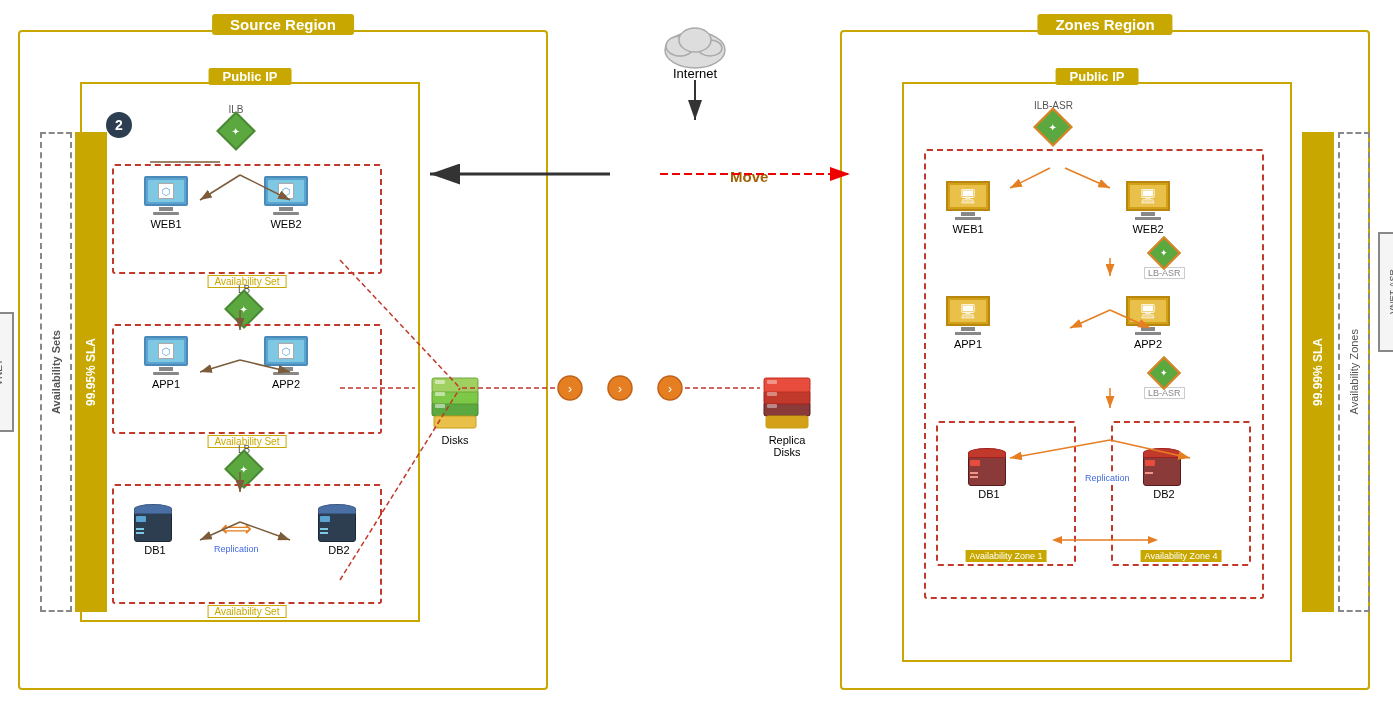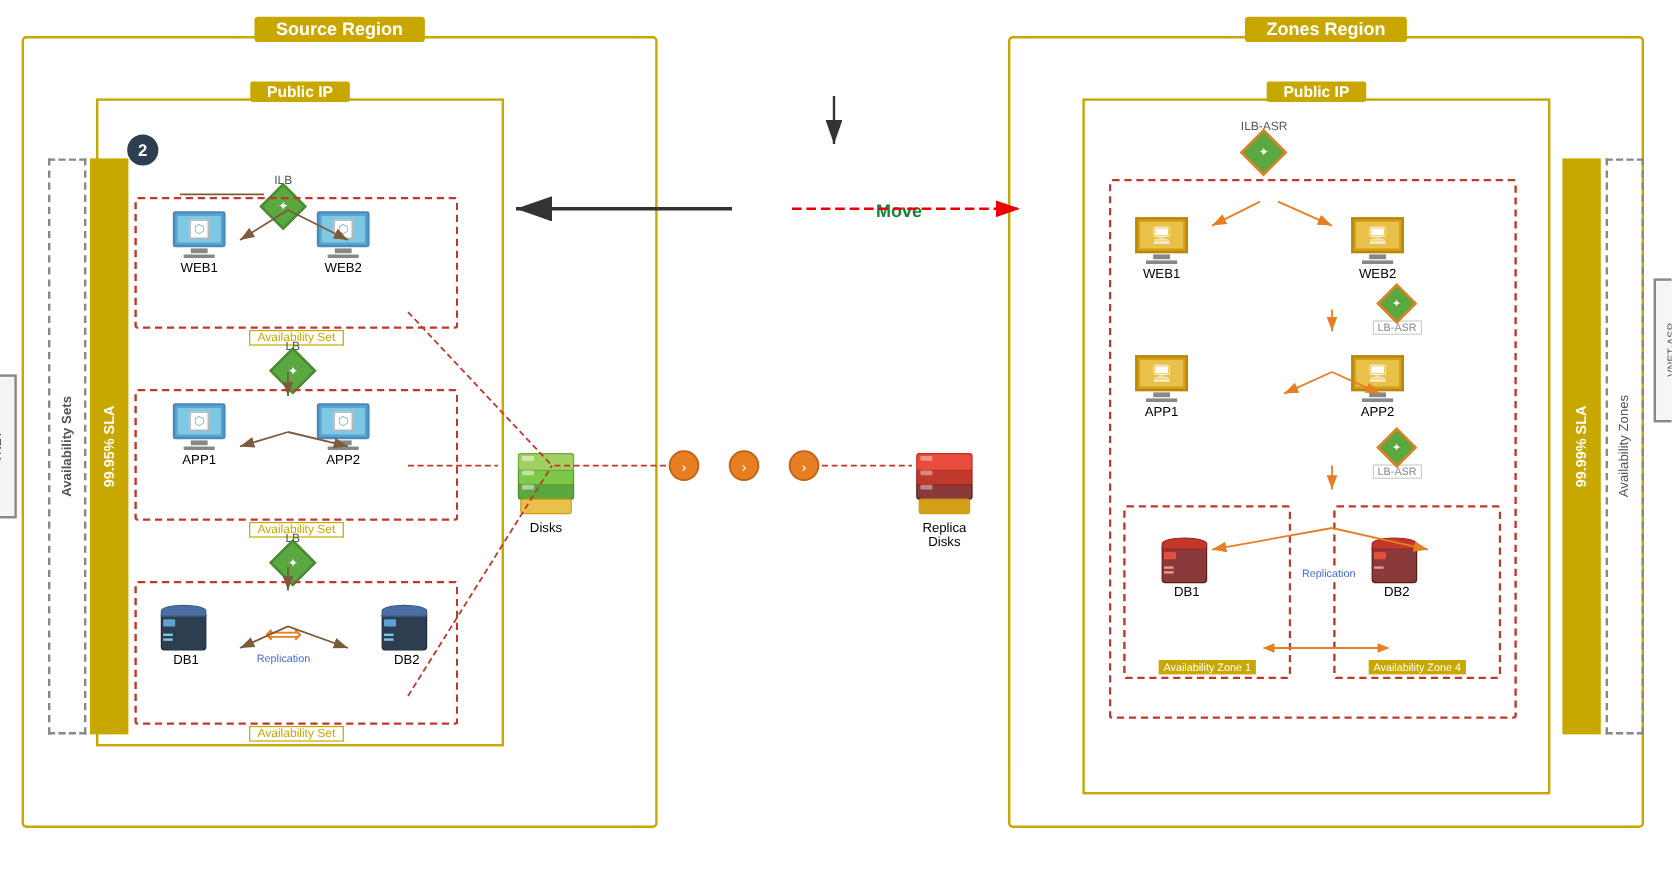--- a/index.html
+++ b/index.html
@@ -232,21 +232,21 @@
 
     <div class="public-ip-box source-public-ip">
       <span class="public-ip-label">Public IP</span>
 
       <div style="position:absolute;left:24px;top:28px;">
         <div class="num-badge">
           <span>2</span>
         </div>
       </div>
 
-      <div style="position:absolute;left:140px;top:20px;display:flex;flex-direction:column;align-items:center;margin-top:41px;">
+      <div style="position:absolute;left:140px;top:20px;display:flex;flex-direction:column;align-items:center;">
         <span style="font-size:10px;color:#555;">ILB</span>
 
         <div style="width:28px;height:28px;background:#5BA840;transform:rotate(45deg);border:2px solid #4a8a33;display:flex;align-items:center;justify-content:center;margin-top:2px;">
           <span style="transform:rotate(-45deg);color:#fff;font-size:10px;">✦</span>
         </div>
       </div>
 
       <div class="avail-set-box" style="left:30px;top:80px;width:270px;height:110px;">
 
         <div style="position:absolute;left:30px;top:10px;display:flex;flex-direction:column;align-items:center;">
@@ -367,24 +367,33 @@
 
         <rect x="4" y="44" width="42" height="12" rx="2" fill="#E8C04A" stroke="#C8A017" stroke-width="1"></rect>
       </svg>
       <span style="font-size:11px;margin-top:2px;">Disks</span>
     </div>
 
   </div>
 
   <div style="position:absolute;left:580px;top:20px;width:230px;">
 
+    <div style="display:flex;flex-direction:column;align-items:center;margin-bottom:8px;">
+      <svg width="70" height="50">
+        <ellipse cx="35" cy="30" rx="30" ry="18" fill="#ddd" stroke="#aaa" stroke-width="1.5"></ellipse>
+        <ellipse cx="20" cy="26" rx="14" ry="10" fill="#ddd" stroke="#aaa" stroke-width="1.5"></ellipse>
+        <ellipse cx="50" cy="28" rx="12" ry="8" fill="#ddd" stroke="#aaa" stroke-width="1.5"></ellipse>
+        <ellipse cx="35" cy="20" rx="16" ry="12" fill="#ddd" stroke="#aaa" stroke-width="1.5"></ellipse>
+      </svg>
+      <span style="font-size:13px;margin-top:-4px;">Internet</span>
+    </div>
 
   </div>
 
-  <div style="position:absolute;left:730px;top:168px;color:#15803d;font-size:15px;font-weight:bold;">Move</div>
+  <div style="position:absolute;left:730px;top:168px;color:#a16207;font-size:15px;font-weight:bold;">Move</div>
 
   <div class="region-box target-region">
     <span class="region-label">Zones Region</span>
 
     <div class="side-label-box" style="position:absolute;right:-2px;top:100px;width:32px;height:480px;border:2px dashed #888;display:flex;align-items:center;justify-content:center;">
       <span style="writing-mode:vertical-rl;transform:rotate(180deg);font-size:11px;color:#555;">Availability Zones</span>
     </div>
 
     <div style="position:absolute;right:34px;top:100px;width:32px;height:480px;background:#C8A800;display:flex;align-items:center;justify-content:center;">
       <span style="writing-mode:vertical-rl;transform:rotate(180deg);font-size:12px;color:#fff;font-weight:bold;">99.99% SLA</span>

